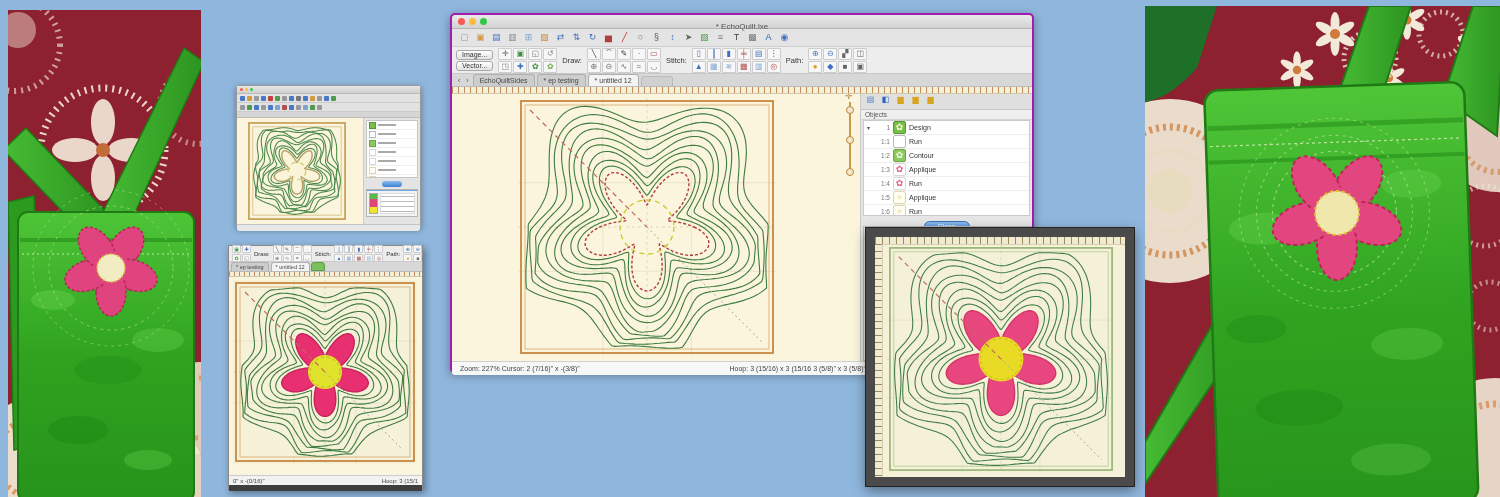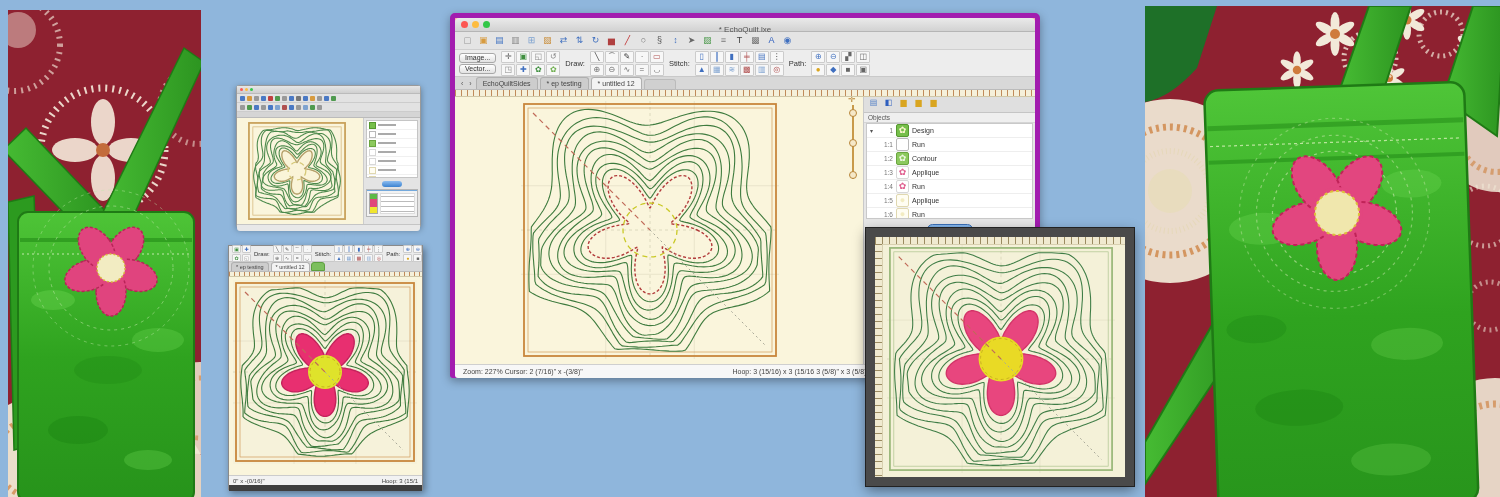--- a/index.html
+++ b/index.html
@@ -6,21 +6,21 @@
   body{font-family:"Liberation Sans",sans-serif;background:#8fb6dc}
   .stage{position:relative;width:1500px;height:497px;background:#8fb6dc;overflow:hidden}
   .abs{position:absolute}
   svg{display:block}
 
   
   #photoL{left:8px;top:10px;z-index:1}
   #photoR{left:1145px;top:6px;z-index:1}
 
   
-  .win{background:#fca5a5;border:5px solid #a21caf;border-radius:5px 5px 3px 3px;box-shadow:0 3px 10px rgba(0,0,0,.35)}
+  .win{background:#fca5a5;border:2px solid #a21caf;border-radius:5px 5px 3px 3px;box-shadow:0 3px 10px rgba(0,0,0,.35)}
   .dot{width:7px;height:7px;border-radius:50%;display:inline-block}
   .dot.r{background:#fc5753}.dot.y{background:#fdbc40}.dot.g{background:#33c748}
 
   
   #mainWin{left:450px;top:13px;width:580px;height:355px;z-index:20}
   .titlebar{position:relative;height:13px;background:linear-gradient(#eaeaea,#d2d2d2);border-bottom:1px solid #b5b5b5;border-radius:4px 4px 0 0;text-align:center}
   .lights{position:absolute;left:6px;top:3px;display:flex;gap:4px}
   .wtitle{font-size:8px;color:#555;line-height:13px}
   .tb1{height:17px;display:flex;align-items:center;gap:3px;padding:0 6px;background:#e4e4e4;border-bottom:1px solid #cfcfcf}
   .ticon{font-size:9px;line-height:11px;width:13px;height:12px;text-align:center;overflow:hidden}

